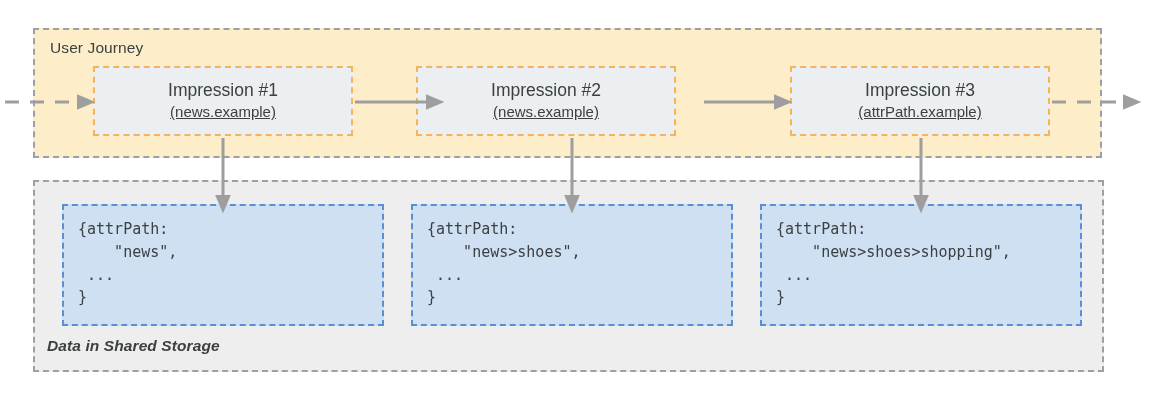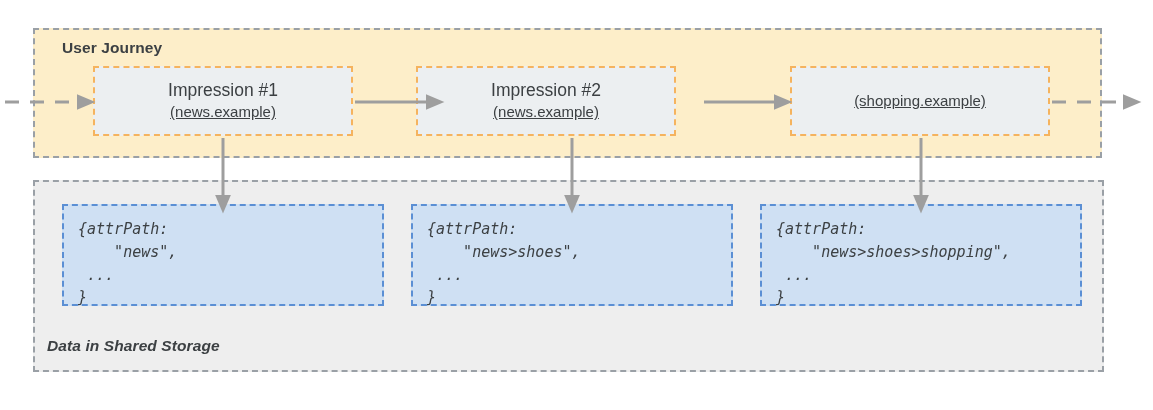--- a/index.html
+++ b/index.html
@@ -25,24 +25,24 @@
     left: 33px;
     top: 28px;
     width: 1069px;
     height: 130px;
     background: #fdeec9;
     border: 2px dashed #9aa0a6;
     box-sizing: border-box;
   }
   .journey-title {
     position: absolute;
-    left: 62px;
+    left: 50px;
     top: 39px;
     font-size: 15.5px;
-    font-weight: bold;
+    font-weight: normal;
     color: #3c4043;
     letter-spacing: 0.1px;
     white-space: nowrap;
   }
 
   
   .storage-region {
     position: absolute;
     left: 33px;
     top: 180px;
@@ -92,26 +92,25 @@
     text-decoration: underline;
   }
   #imp-0 { left: 93px;  width: 260px; }
   #imp-1 { left: 416px; width: 260px; }
   #imp-2 { left: 790px; width: 260px; }
 
   
   .data-box {
     position: absolute;
     top: 204px;
-    height: 102px;
+    height: 122px;
     background: #cfe0f3;
     border: 2px dashed #5b8fd4;
     box-sizing: border-box;
     padding: 12px 0 0 14px;
-    font-style: italic;
   }
   #data-0 { left: 62px;  width: 322px; }
   #data-1 { left: 411px; width: 322px; }
   #data-2 { left: 760px; width: 322px; }
   .data-code {
     margin: 0;
     font-family: "DejaVu Sans Mono", "Liberation Mono", monospace;
     font-size: 15px;
     line-height: 1.52;
     color: #3c4043;
@@ -141,21 +140,22 @@
 
   <div class="impression-box" id="imp-0">
     <div class="impression-title">Impression #1</div>
     <div class="impression-sub">(news.example)</div>
   </div>
   <div class="impression-box" id="imp-1">
     <div class="impression-title">Impression #2</div>
     <div class="impression-sub">(news.example)</div>
   </div>
   <div class="impression-box" id="imp-2">
-    <div class="impression-sub">(shopping.example)</div>
+    <div class="impression-title">Impression #3</div>
+    <div class="impression-sub">(attrPath.example)</div>
   </div>
 
   <div class="data-box" id="data-0">
     <pre class="data-code">{attrPath:
     "news",
  ...
 }</pre>
   </div>
   <div class="data-box" id="data-1">
     <pre class="data-code">{attrPath:

